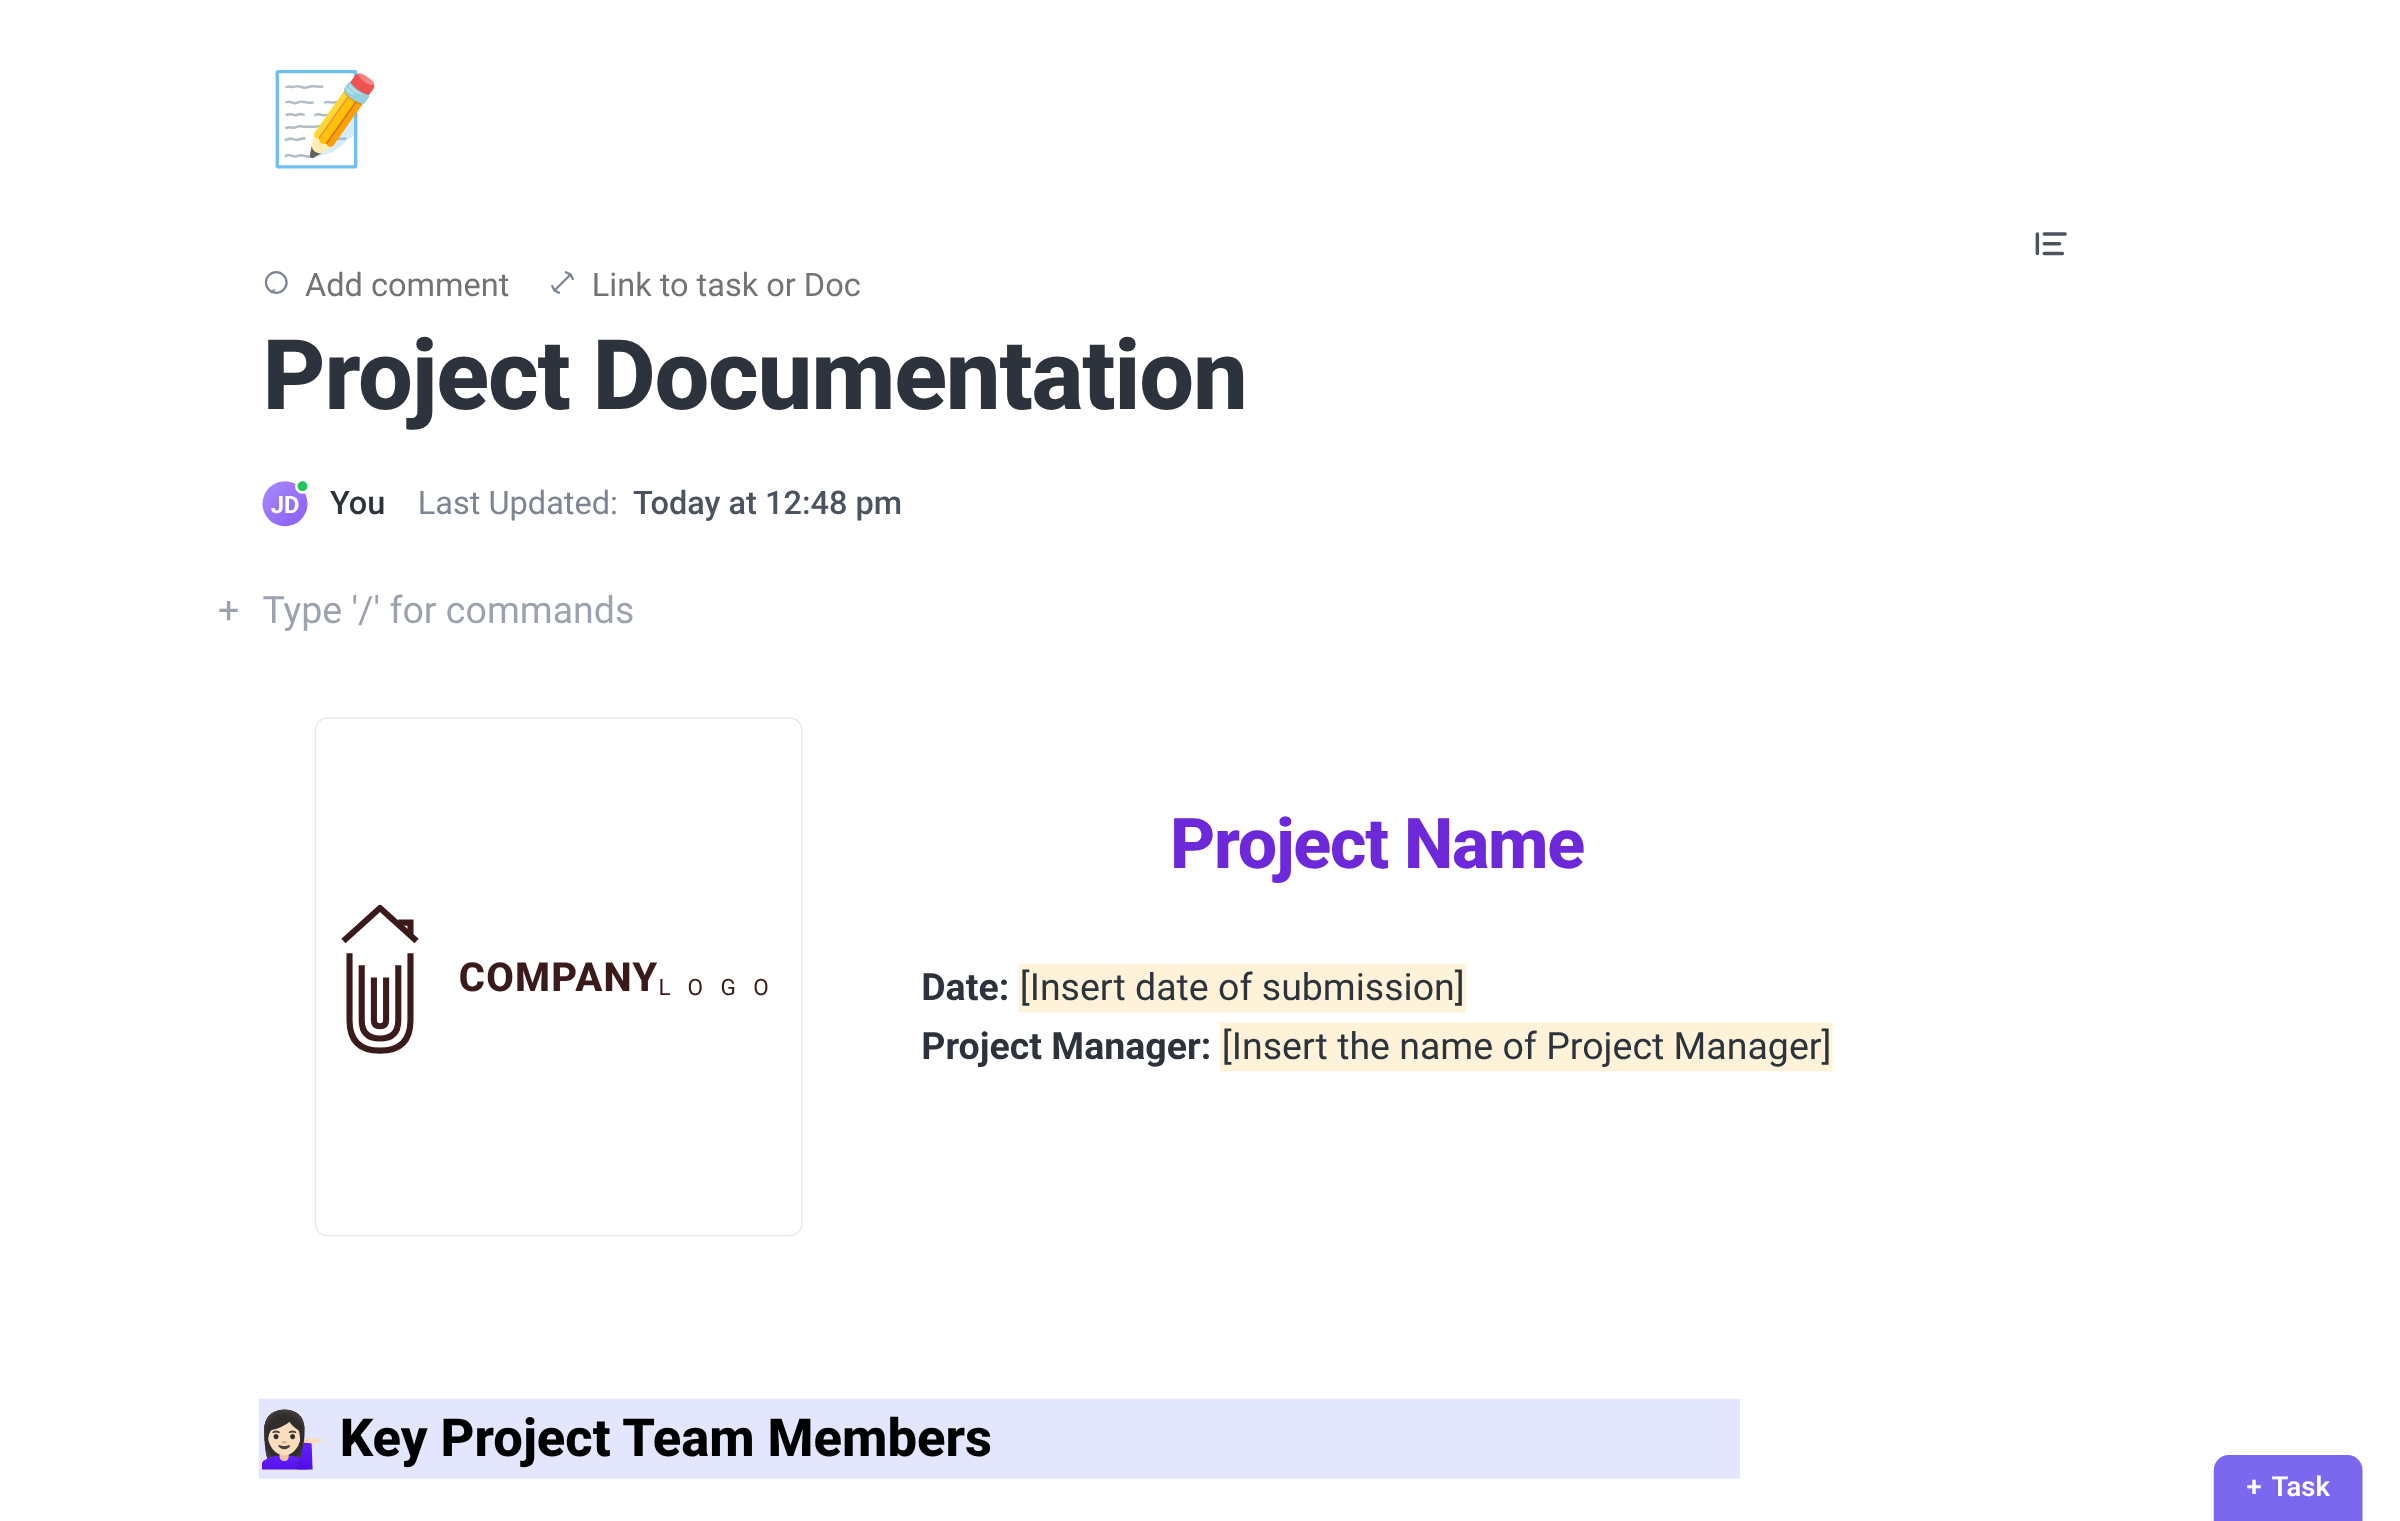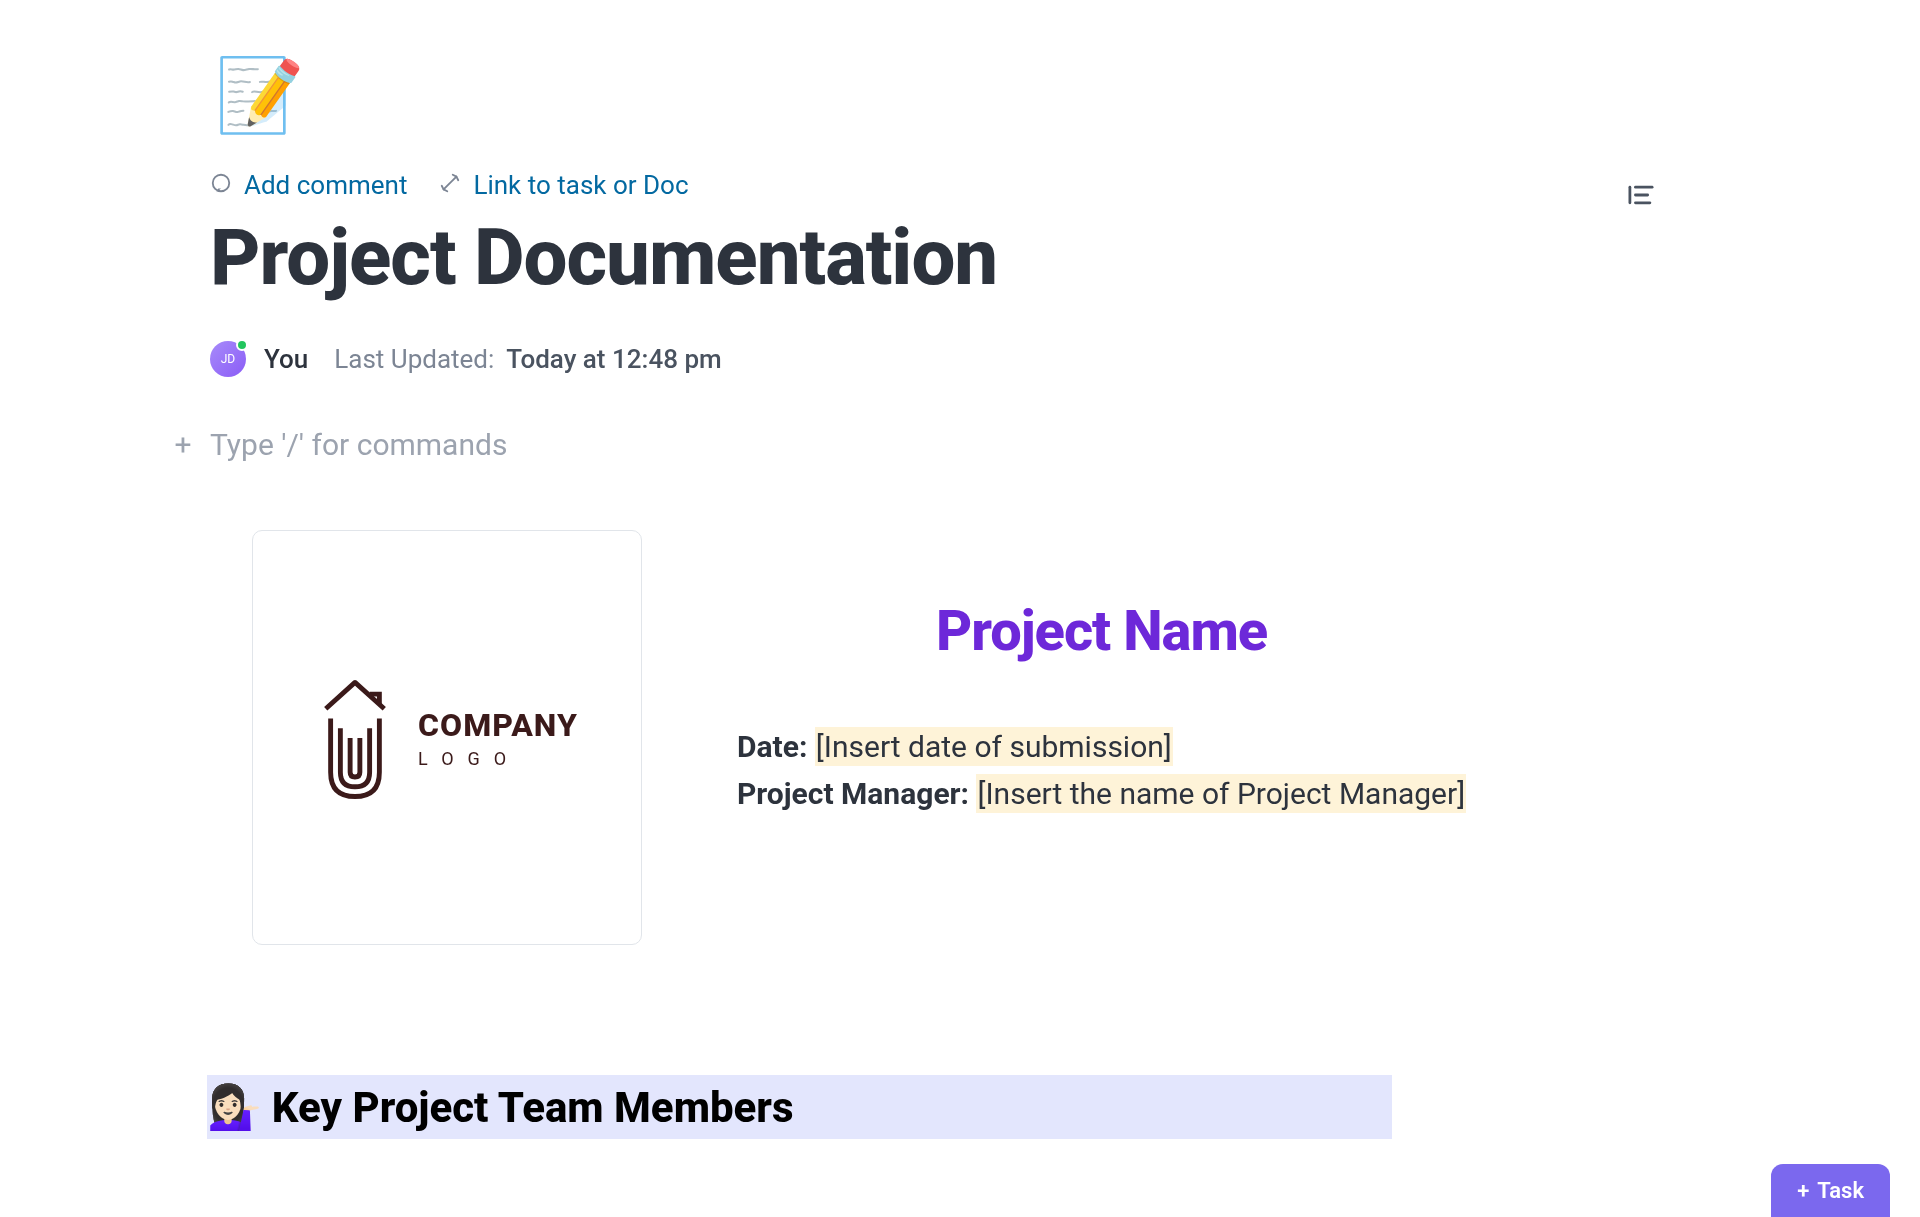--- a/index.html
+++ b/index.html
@@ -33,23 +33,24 @@
     .action-row {
       display: flex;
       align-items: center;
       gap: 32px;
       margin: 25px 0 10px 210px;
     }
     .action-item {
       display: flex;
       align-items: center;
       gap: 12px;
-      color: #0369a1;
+      color: #737373;
       font-size: 26px;
       cursor: pointer;
+      margin-top: 44px;
     }
     .action-item svg {
       width: 22px;
       height: 22px;
     }
     .toc-icon {
       position: absolute;
       right: 265px;
       top: 185px;
       cursor: pointer;
@@ -74,22 +75,22 @@
     }
     .avatar {
       width: 36px;
       height: 36px;
       border-radius: 50%;
       background: linear-gradient(135deg, #a78bfa, #8b5cf6);
       display: flex;
       align-items: center;
       justify-content: center;
       color: #fff;
-      font-size: 12px;
-      font-weight: 400;
+      font-size: 19px;
+      font-weight: 700;
       position: relative;
       text-align: right;
     }
     .avatar-dot {
       position: absolute;
       top: -2px;
       right: -2px;
       width: 12px;
       height: 12px;
       border-radius: 50%;
@@ -156,21 +157,22 @@
       display: flex;
       align-items: center;
       gap: 24px;
     }
     .logo-svg {
       width: 78px;
       height: 130px;
     }
     .logo-text-block {
       display: flex;
-      flex-direction: column;
+      flex-direction: row;
+      align-items: flex-end;
     }
     .logo-company {
       font-size: 32px;
       font-weight: 800;
       color: #3b1a1a;
       letter-spacing: 1px;
     }
     .logo-sub {
       font-size: 18px;
       letter-spacing: 14px;

